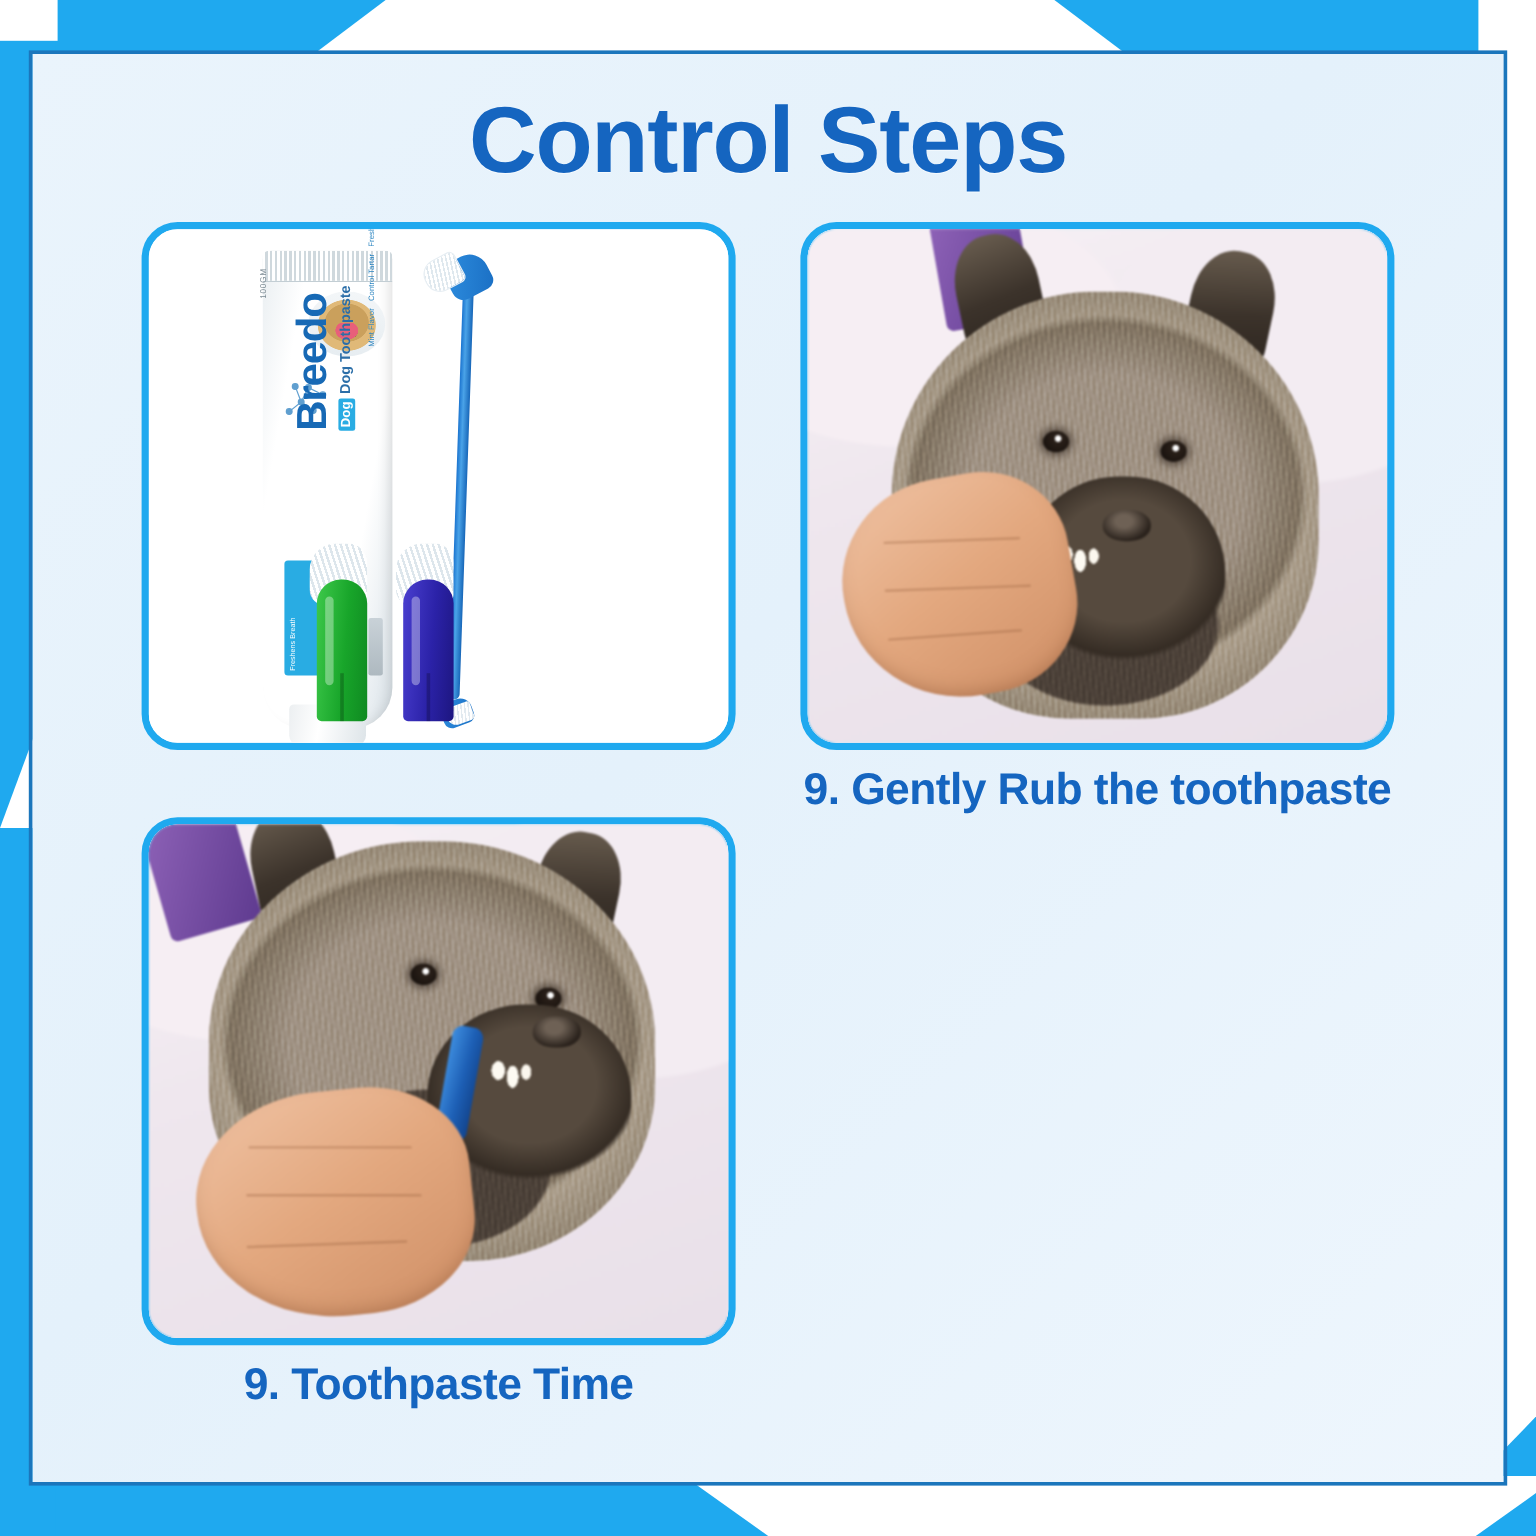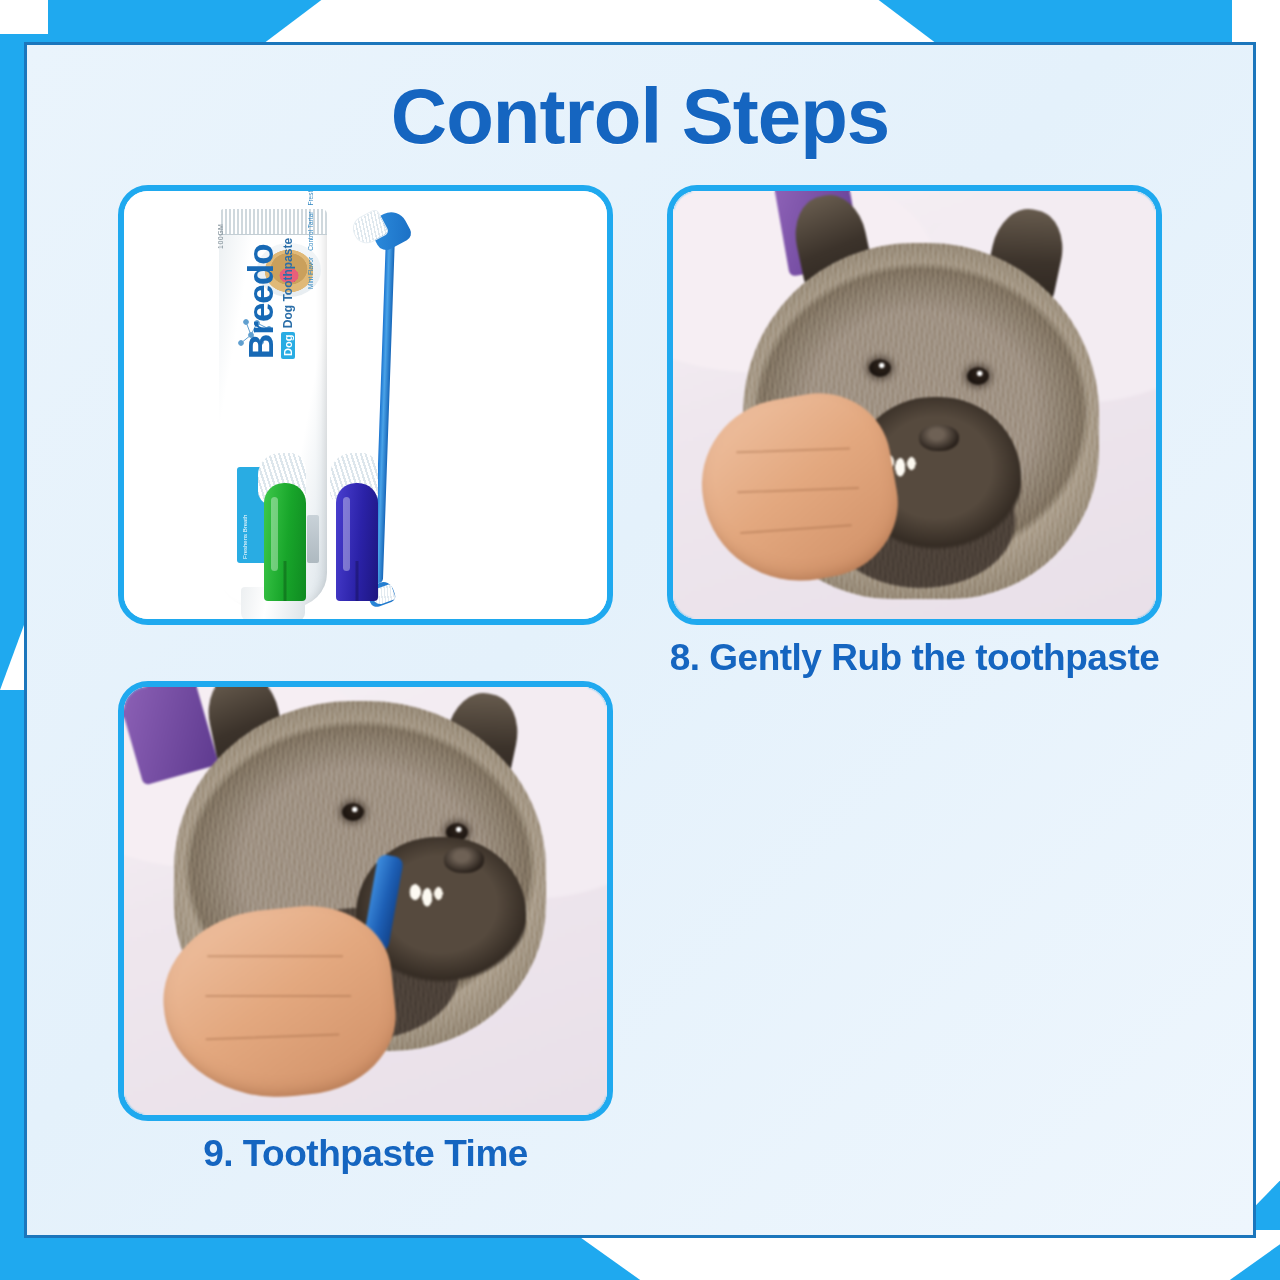--- a/index.html
+++ b/index.html
@@ -438,21 +438,21 @@
           <div class="nose" style="left:246px;top:234px;"></div>
           <div class="teeth" style="left:208px;top:262px;"></div>
           <div class="hand" style="left:30px;top:206px;width:192px;height:184px;transform:rotate(-10deg);">
             <div class="finger-line" style="left:40px;top:52px;width:114px;transform:rotate(8deg);"></div>
             <div class="finger-line" style="left:34px;top:92px;width:122px;transform:rotate(8deg);"></div>
             <div class="finger-line" style="left:30px;top:130px;width:112px;transform:rotate(6deg);"></div>
           </div>
           <div class="photo-blur"></div>
         </div>
       </div>
-      <div class="caption">8. Gently Rub the toothpaste</div>
+      <div class="caption">9. Gently Rub the toothpaste</div>
     </div>
 
     <div class="step step-4">
       <div class="photo">
         <div class="scene">
           <div class="coat"></div>
           <div class="collar" style="left:4px;top:-14px;width:78px;height:104px;transform:rotate(-16deg);"></div>
           <div class="ear left" style="left:86px;  top:-14px;"></div>
           <div class="ear right" style="left:322px; top:6px;"></div>
           <div class="head" style="left:50px;top:14px;width:372px;height:350px;">

